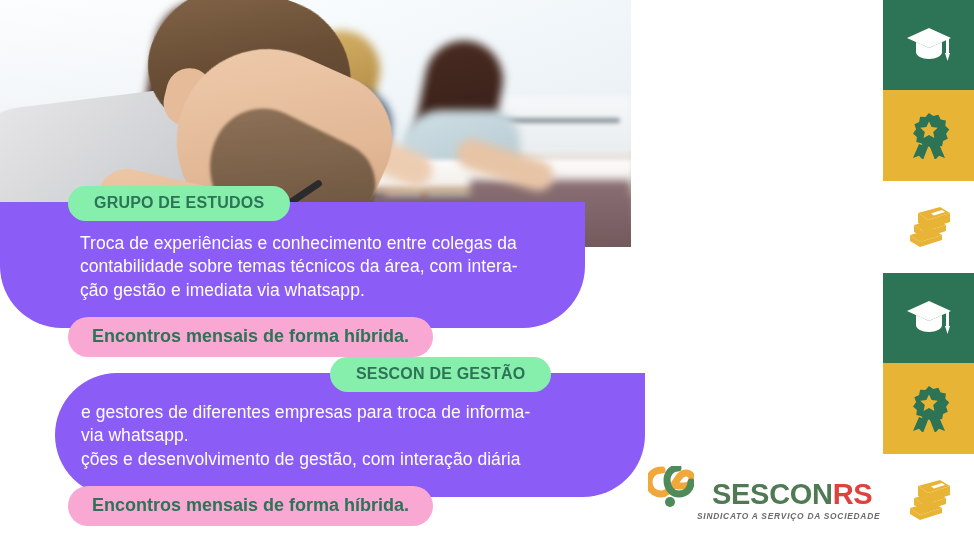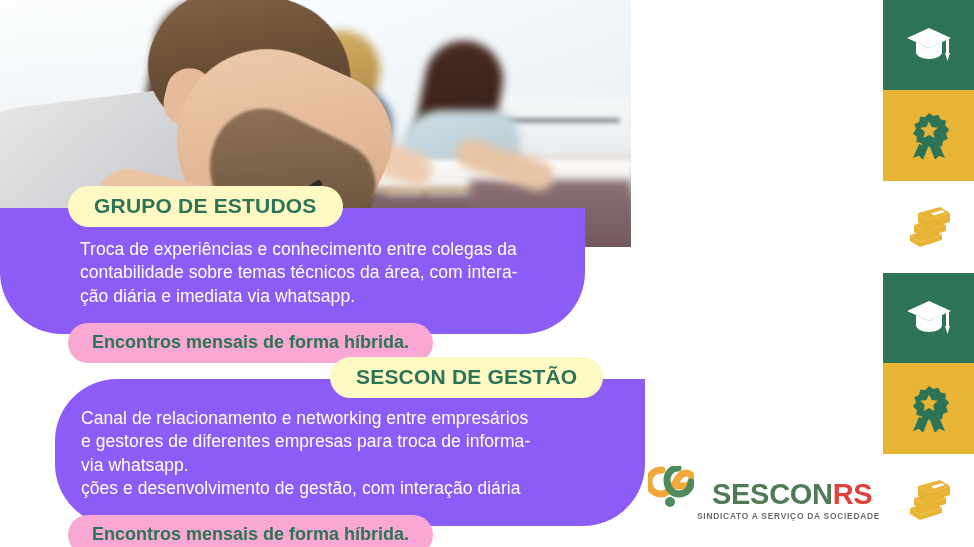--- a/index.html
+++ b/index.html
@@ -217,24 +217,24 @@
 
   
   .card-block { position: absolute; }
 
   .card-estudos { left: 0; top: 186px; width: 600px; }
   .card-gestao  { left: 0; top: 357px; width: 605px; }
 
   .pill-title {
     position: relative;
     display: inline-block;
-    background: #fef9c3;
+    background: #86efac;
     color: #2d7356;
     font-weight: bold;
-    font-size: 21px;
+    font-size: 16px;
     letter-spacing: 0.2px;
     padding: 8px 26px 9px 26px;
     border-radius: 22px;
     z-index: 3;
     white-space: nowrap;
   }
   .pill-estudos { margin-left: 68px; border-radius: 22px 22px 22px 22px; }
   .pill-gestao  { margin-left: 330px; }
 
   .card-green {
@@ -309,20 +309,21 @@
   .logo-sescon { color: #4f7a53; }
   .logo-rs { color: #e0413c; }
   .logo-tagline {
     position: absolute;
     left: 49px; top: 45px;
     font-size: 8.4px;
     font-weight: bold;
     color: #6b6b6b;
     letter-spacing: 0.75px;
     white-space: nowrap;
+    font-style: italic;
   }
 </style>
 </head>
 <body>
 
 <div class="hero-photo">
   <div class="photo-bg"></div>
   <div class="photo-window"></div>
   <div class="photo-whiteboard"></div>
   <div class="photo-wb-line"></div>
@@ -355,34 +356,33 @@
 </div>
 
 <div class="card-block card-estudos">
   <div class="estudos-wrap">
     <div class="pill-title pill-estudos">GRUPO DE ESTUDOS</div>
 
     <div class="card-green green-estudos">
       <p class="card-body-text">
         <span class="ln">Troca de experiências e conhecimento entre colegas da</span>
         <span class="ln">contabilidade sobre temas técnicos da área, com intera-</span>
-        <span class="ln">ção diária e imediata via whatsapp.</span>
+        <span class="ln">ção gestão e imediata via whatsapp.</span>
       </p>
     </div>
 
     <div class="pill-footer footer-estudos">Encontros mensais de forma híbrida.</div>
   </div>
 </div>
 
 <div class="card-block card-gestao">
   <div class="pill-title pill-gestao">SESCON DE GESTÃO</div>
 
   <div class="card-green green-gestao">
     <p class="card-body-text">
-      <span class="ln">Canal de relacionamento e networking entre empresários</span>
       <span class="ln">e gestores de diferentes empresas para troca de informa-</span>
       <span class="ln">via whatsapp.</span>
       <span class="ln">ções e desenvolvimento de gestão, com interação diária</span>
     </p>
   </div>
 
   <div class="pill-footer footer-gestao">Encontros mensais de forma híbrida.</div>
 </div>
 
 <div class="logo">

